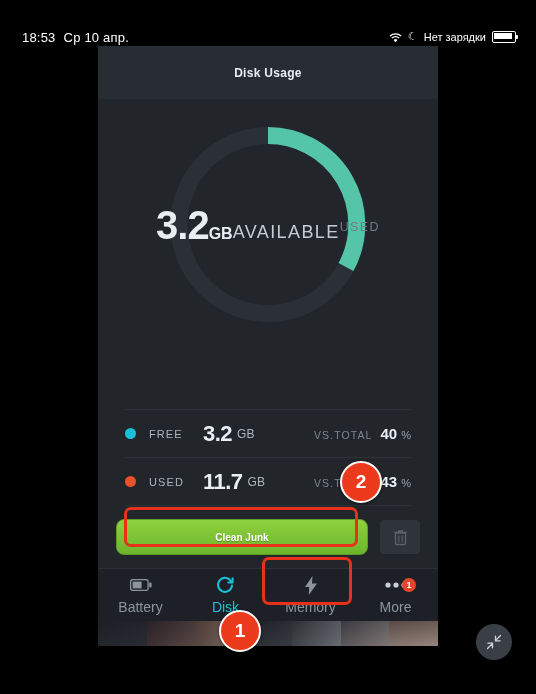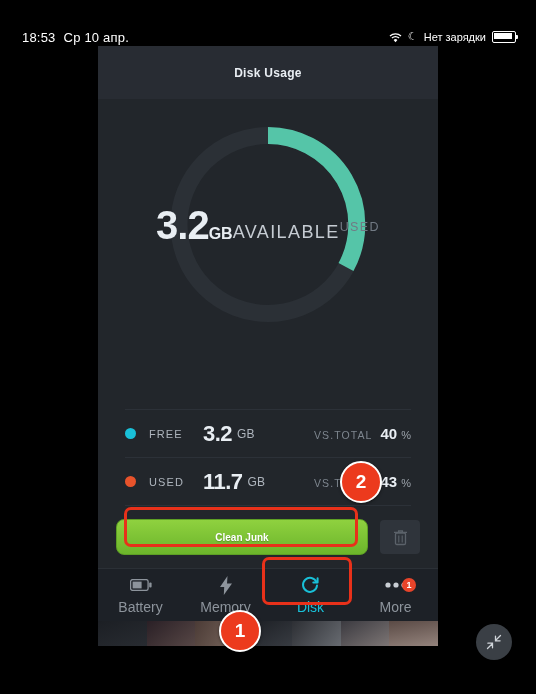--- a/index.html
+++ b/index.html
@@ -206,36 +206,36 @@
     <div class="tab">
       <span class="ticon">
         <svg width="22" height="12" viewBox="0 0 22 12">
             <rect x="0.6" y="0.6" width="17.5" height="10.8" rx="2" fill="none" stroke="#8d949c" stroke-width="1.3"></rect>
             <rect x="2.6" y="2.6" width="9" height="6.8" fill="#8d949c"></rect>
             <rect x="19.2" y="3.6" width="2.4" height="4.8" rx="1" fill="#8d949c"></rect>
           </svg>
       </span>
       <span class="tlabel">Battery</span>
     </div>
-    <div class="tab">
-      <span class="ticon">
-        <svg width="12" height="19" viewBox="0 0 12 19">
-            <path d="M7.5 0 0 11h4.2L3.8 19 12 7.5H7z" fill="#8d949c"></path>
-          </svg>
-      </span>
-      <span class="tlabel">Memory</span>
-    </div>
     <div class="tab active">
       <span class="ticon">
         <svg width="19" height="19" viewBox="0 0 19 19">
             <path d="M15.5 6.2A7 7 0 1 0 16 9.5" fill="none" stroke="#19c0d8" stroke-width="2" stroke-linecap="round"></path>
             <path d="M16.6 2.2v4.3h-4.3" fill="none" stroke="#19c0d8" stroke-width="2" stroke-linecap="round" stroke-linejoin="round"></path>
           </svg>
       </span>
       <span class="tlabel">Disk</span>
+    </div>
+    <div class="tab">
+      <span class="ticon">
+        <svg width="12" height="19" viewBox="0 0 12 19">
+            <path d="M7.5 0 0 11h4.2L3.8 19 12 7.5H7z" fill="#8d949c"></path>
+          </svg>
+      </span>
+      <span class="tlabel">Memory</span>
     </div>
     <div class="tab">
       <span class="badge">1</span>
       <span class="ticon">
         <svg width="22" height="6" viewBox="0 0 22 6">
             <circle cx="3" cy="3" r="2.6" fill="#c9ced4"></circle>
             <circle cx="11" cy="3" r="2.6" fill="#c9ced4"></circle>
             <circle cx="19" cy="3" r="2.6" fill="#c9ced4"></circle>
           </svg>
       </span>

